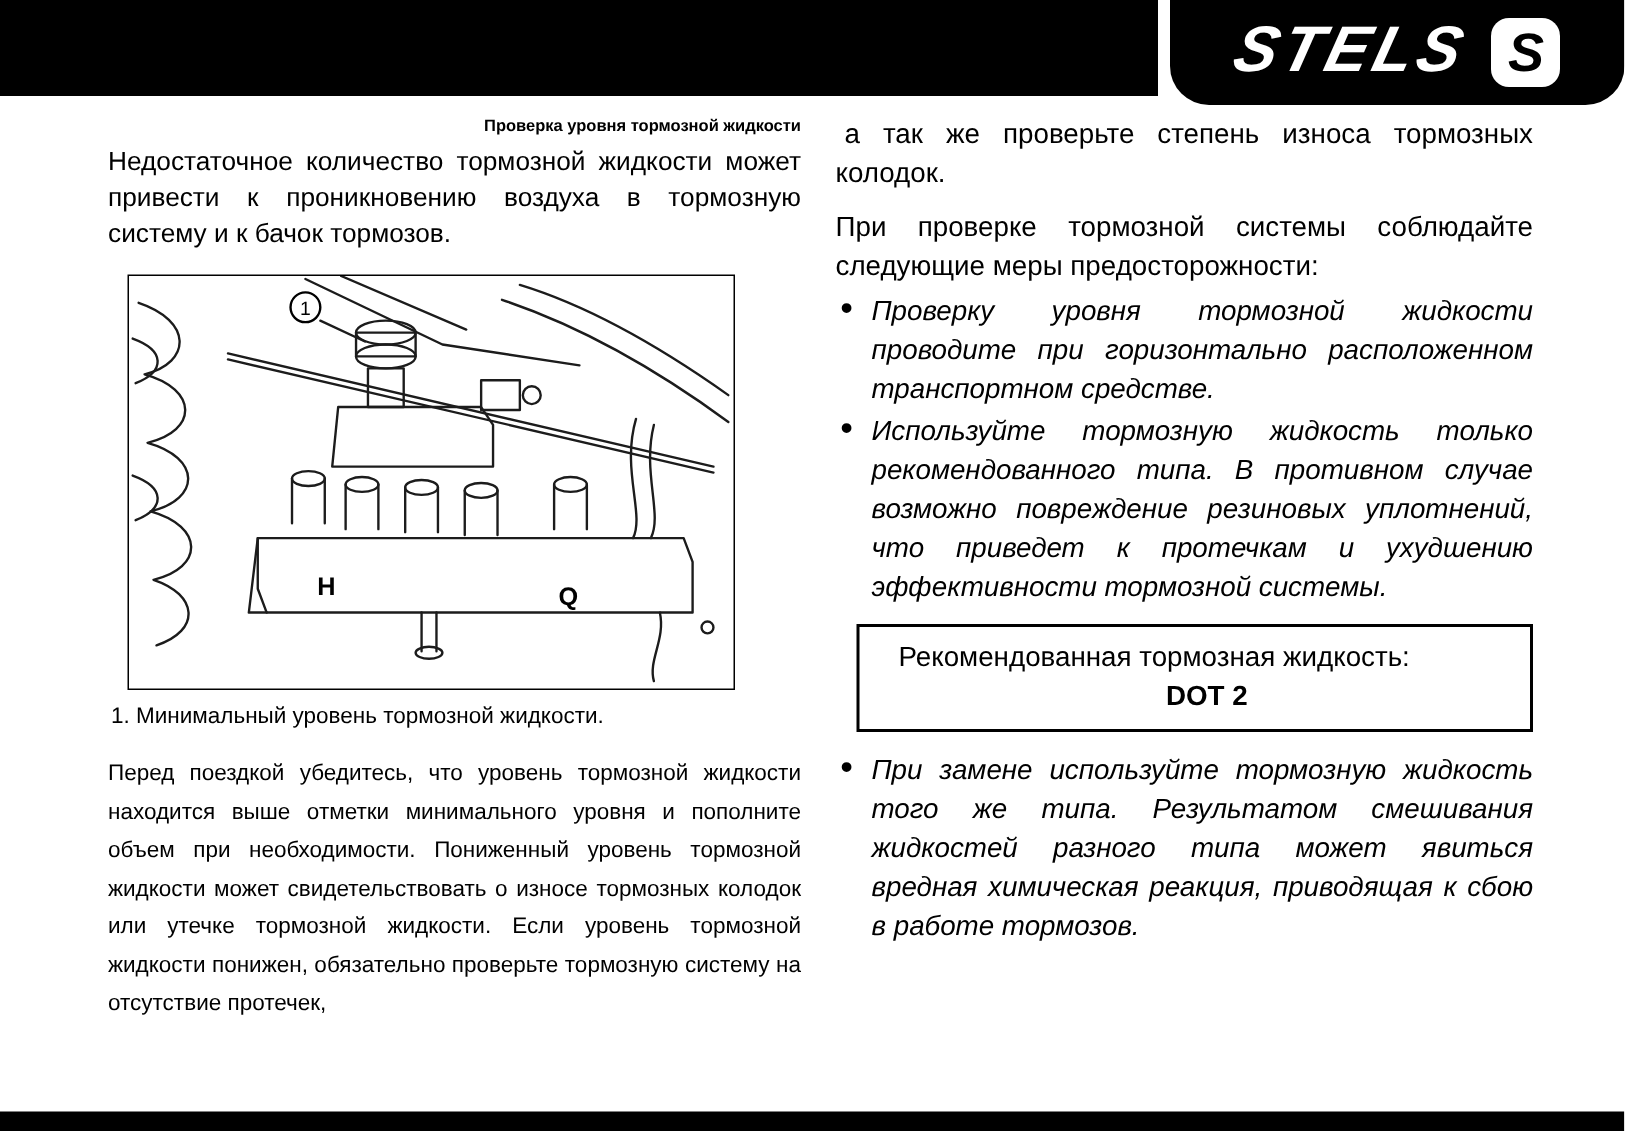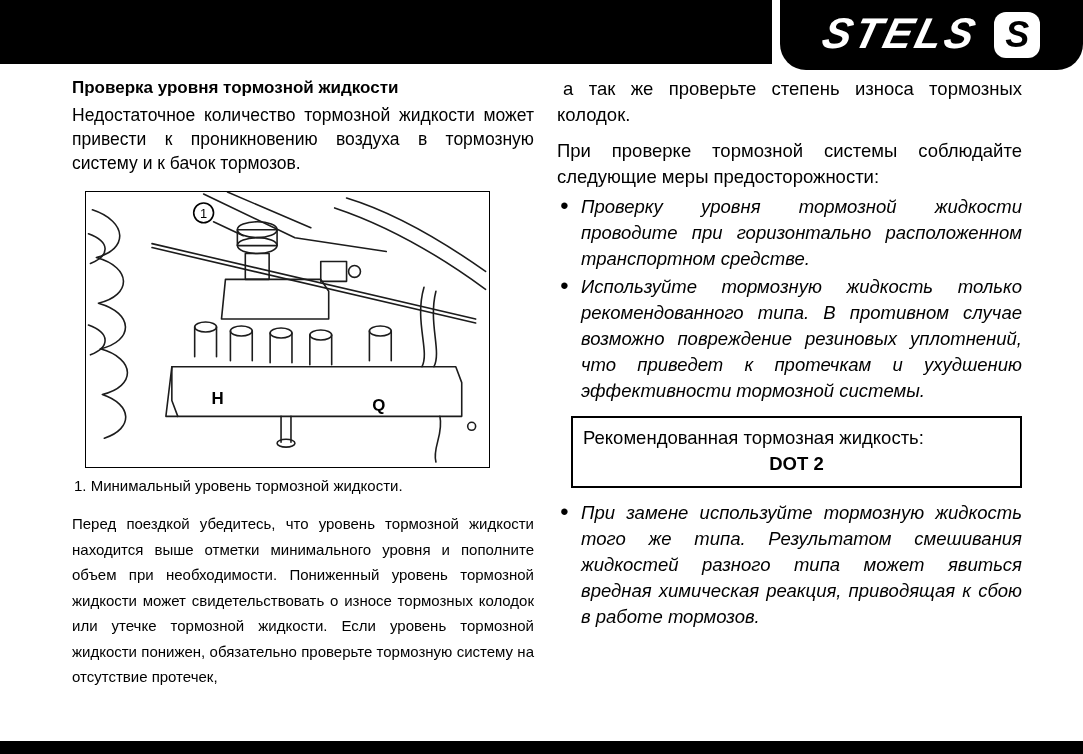--- a/index.html
+++ b/index.html
@@ -22,40 +22,40 @@
   }
   .emblem {
     width:46px; height:46px; background:#fff; color:#000; border-radius:12px;
     display:flex; align-items:center; justify-content:center;
     font-weight:bold; font-style:italic; font-size:36px; line-height:1;
   }
   .bottom-bar { position:absolute; left:0; bottom:0; width:1083px; height:13px; background:#000; }
 
   
   .col-left { position:absolute; left:72px; top:78px; width:462px; }
-  .heading { font-size:17px; font-weight:bold; margin:0 0 5px 0; }
+  .heading { font-size:11px; font-weight:bold; margin:0 0 5px 0;text-align:right; }
   .intro { font-size:17.5px; line-height:24px; margin:0; text-align:justify; }
   .figure {
     margin:16px 0 0 13px; width:405px; height:277px; border:1px solid #000;
     background:#fff;
   }
   .caption { font-size:15px; margin:9px 0 0 2px; }
   .body-text { font-size:15px; line-height:25.5px; text-align:justify; margin:17px 0 0 0; }
 
   
   .col-right { position:absolute; left:557px; top:76px; width:465px; font-size:18.5px; line-height:26px; }
   .continuation { margin:0 0 10px 0; text-align:justify; text-indent:6px; }
   .r-intro { margin:0 0 4px 0; text-align:justify; }
   .bullets { margin:2px 0 0 0; padding:0; list-style:none; }
   .bullets li { position:relative; padding-left:24px; text-align:justify; margin:0 0 2px 0;font-style:italic; }
   .bullets li::before {
     content:"\2022"; position:absolute; left:3px; top:-1px; font-size:24px; line-height:26px;
   }
   .fluid-box {
-    margin:12px 0 12px 14px; border:2px solid #000; padding:7px 10px 9px 10px;
+    margin:12px 0 12px 14px; border:2px solid #000; padding:7px 10px 9px 26px;
   }
   .fluid-box .line1 { text-align:left; }
   .fluid-box .line2 { text-align:center; font-weight:bold; }
 </style>
 </head>
 <body>
 
 <div class="page">
 
   <div class="top-bar"></div>

